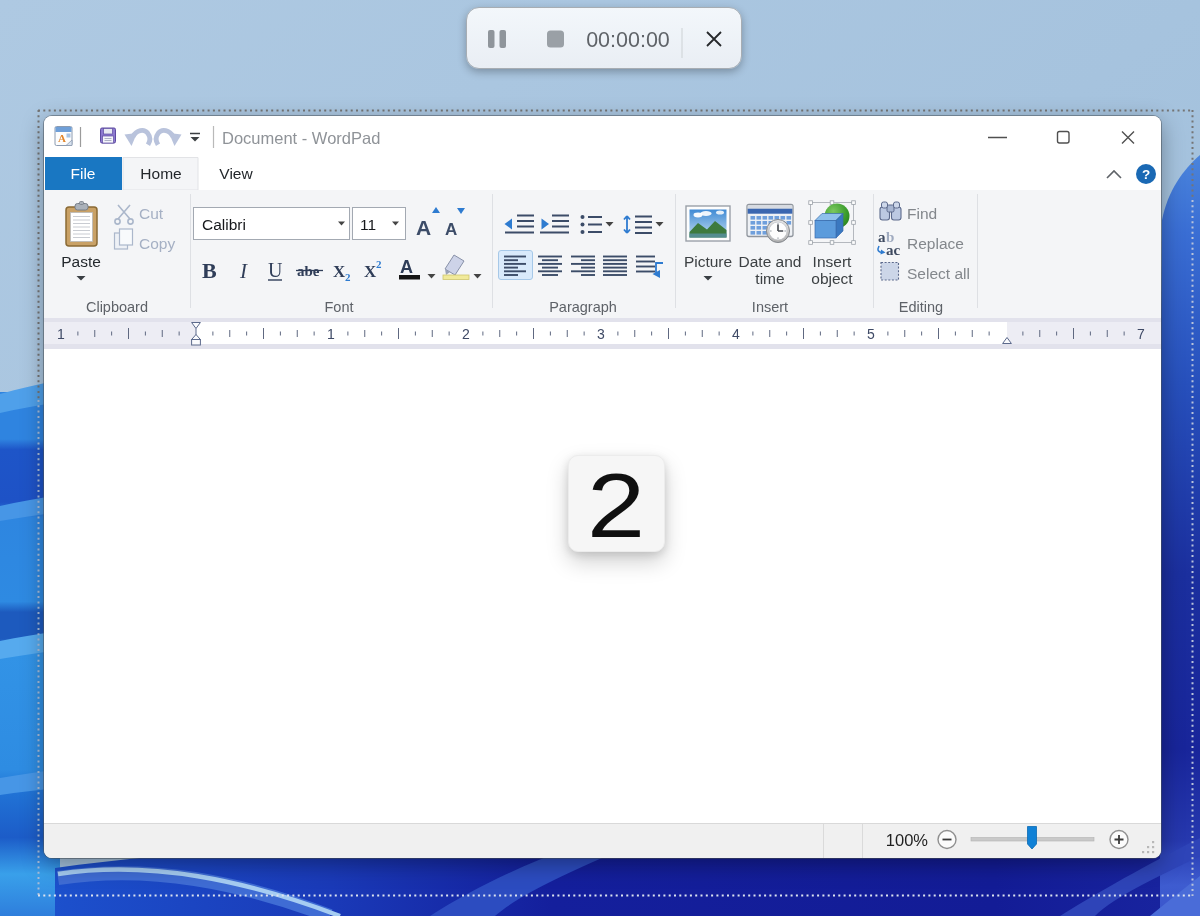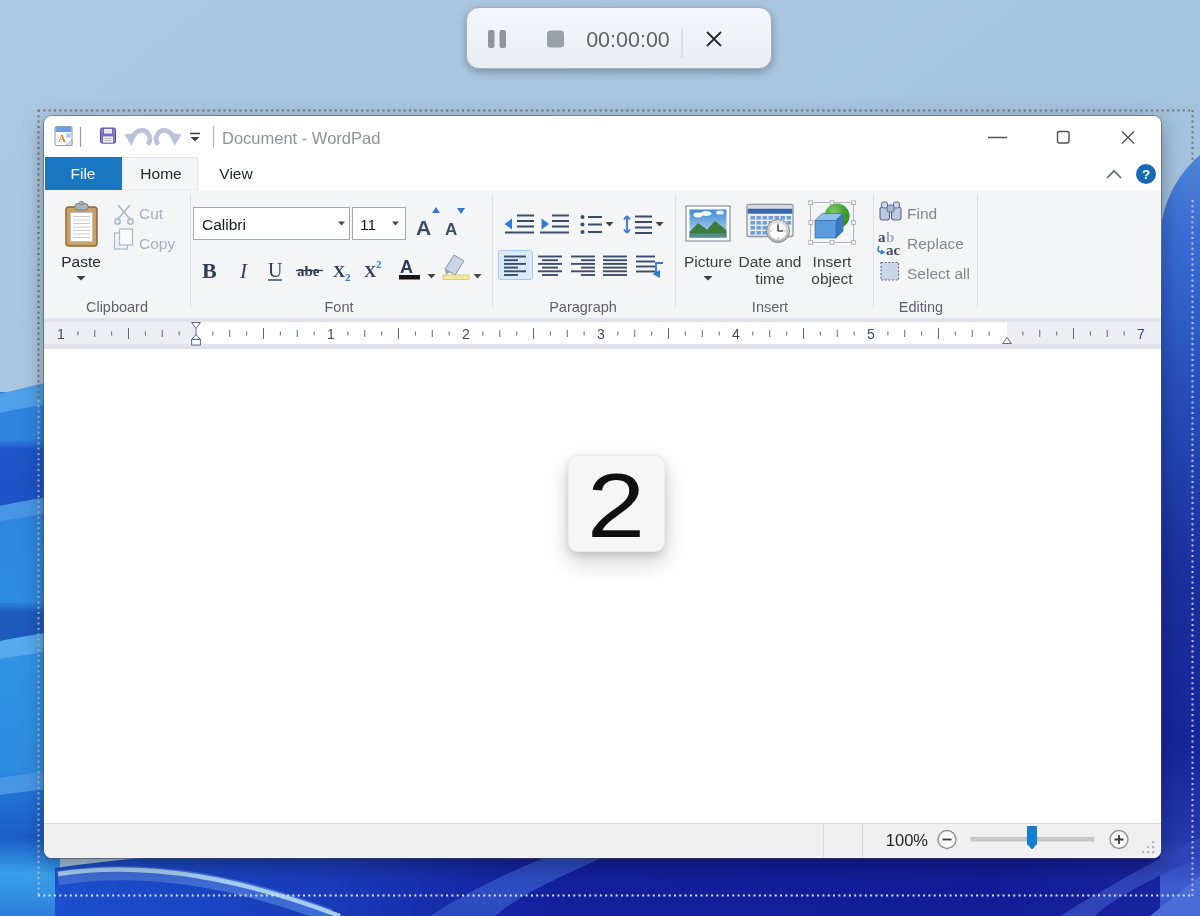--- a/index.html
+++ b/index.html
@@ -4,21 +4,21 @@
 <style>
   html,body{margin:0;padding:0;}
   body{width:1200px;height:916px;overflow:hidden;position:relative;
        font-family:"Liberation Sans",sans-serif;}
   .abs{position:absolute;}
   #wall{position:absolute;left:0;top:0;}
   
   #rec{position:absolute;left:466px;top:7px;width:274px;height:60px;
        background:linear-gradient(180deg,#f3f7fb,#e9eef4);
        border:1px solid #a7adb3;border-radius:13px;
-       box-shadow:0 3px 8px rgba(0,0,0,.28);padding-left:30px;}
+       box-shadow:0 3px 8px rgba(0,0,0,.28);}
   
   #win{position:absolute;left:44px;top:116px;width:1117px;height:742px;
        background:#fff;border-radius:8px;overflow:hidden;
        box-shadow:0 6px 22px rgba(0,0,0,.35), 0 0 0 1px rgba(90,100,110,.55);}
   #titlebar{position:absolute;left:0;top:0;width:100%;height:41px;background:#fff;}
   #tabrow{position:absolute;left:0;top:41px;width:100%;height:33px;background:#fff;}
   #ribbon{position:absolute;left:0;top:74px;width:100%;height:128px;background:#f4f5f7;
           border-bottom:1px solid #e0e1e5;}
   #rulerzone{position:absolute;left:0;top:202px;width:100%;height:31px;background:#e2e2ec;}
   #doc{position:absolute;left:0;top:233px;width:100%;height:474px;background:#fff;}

